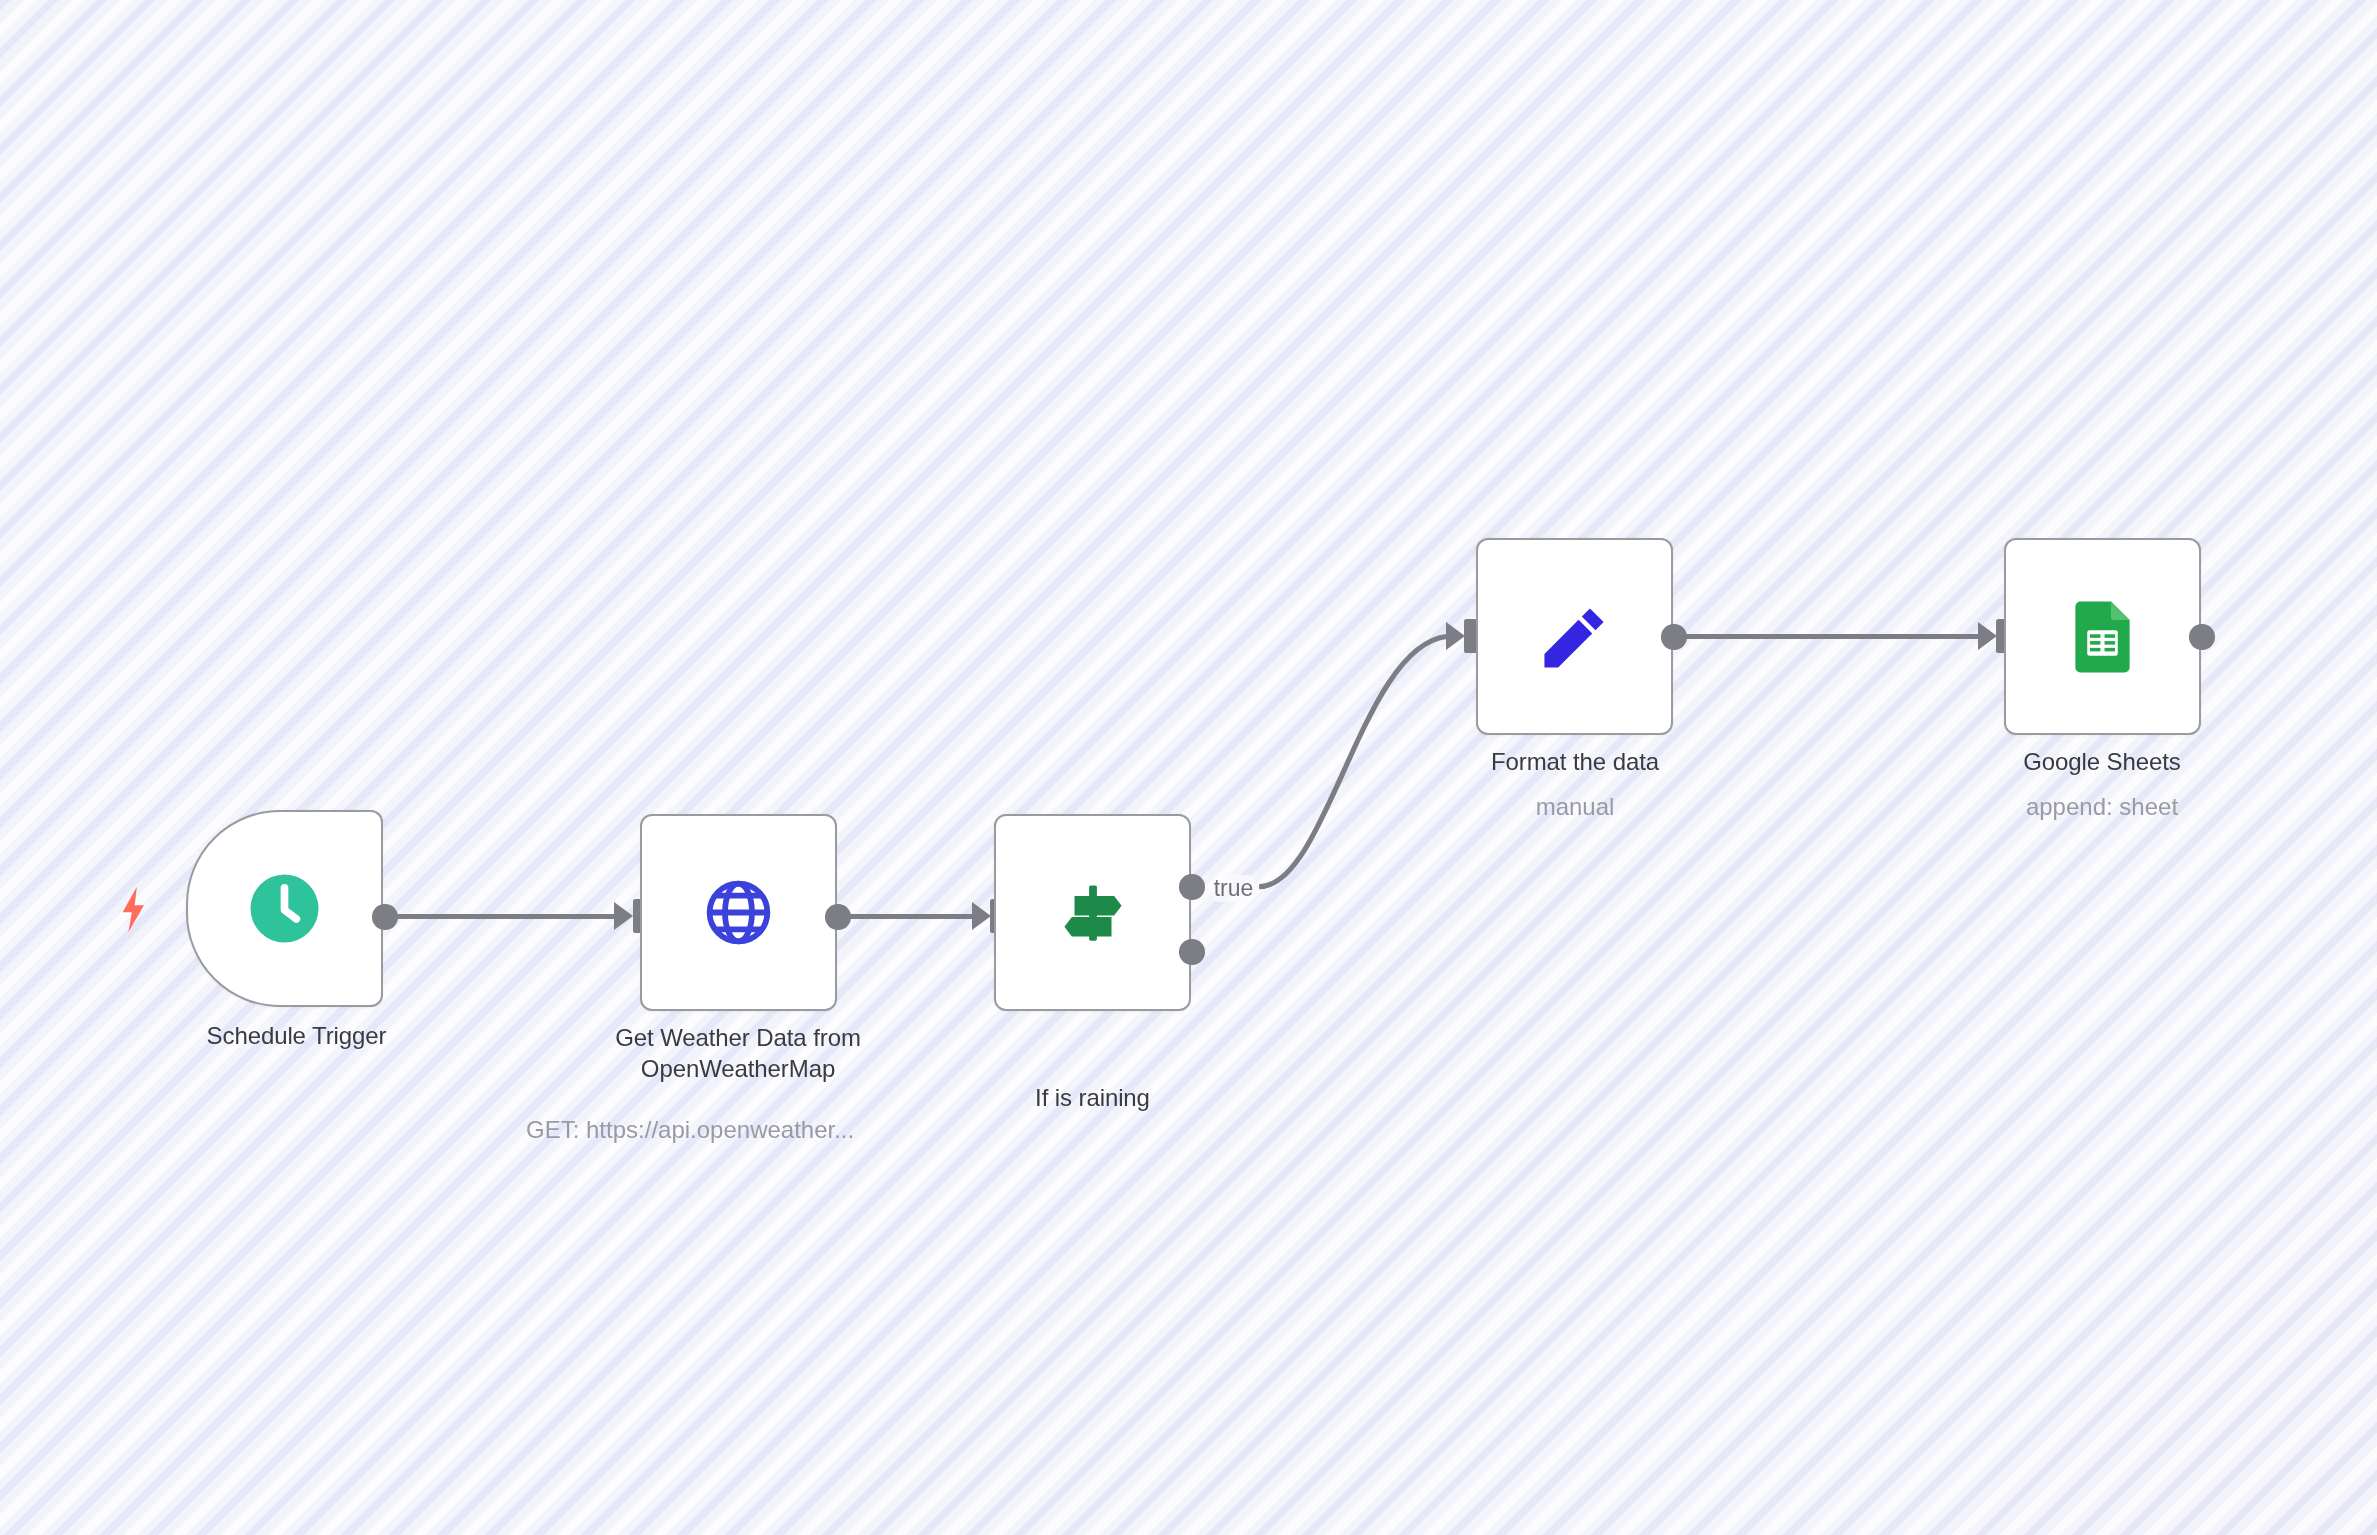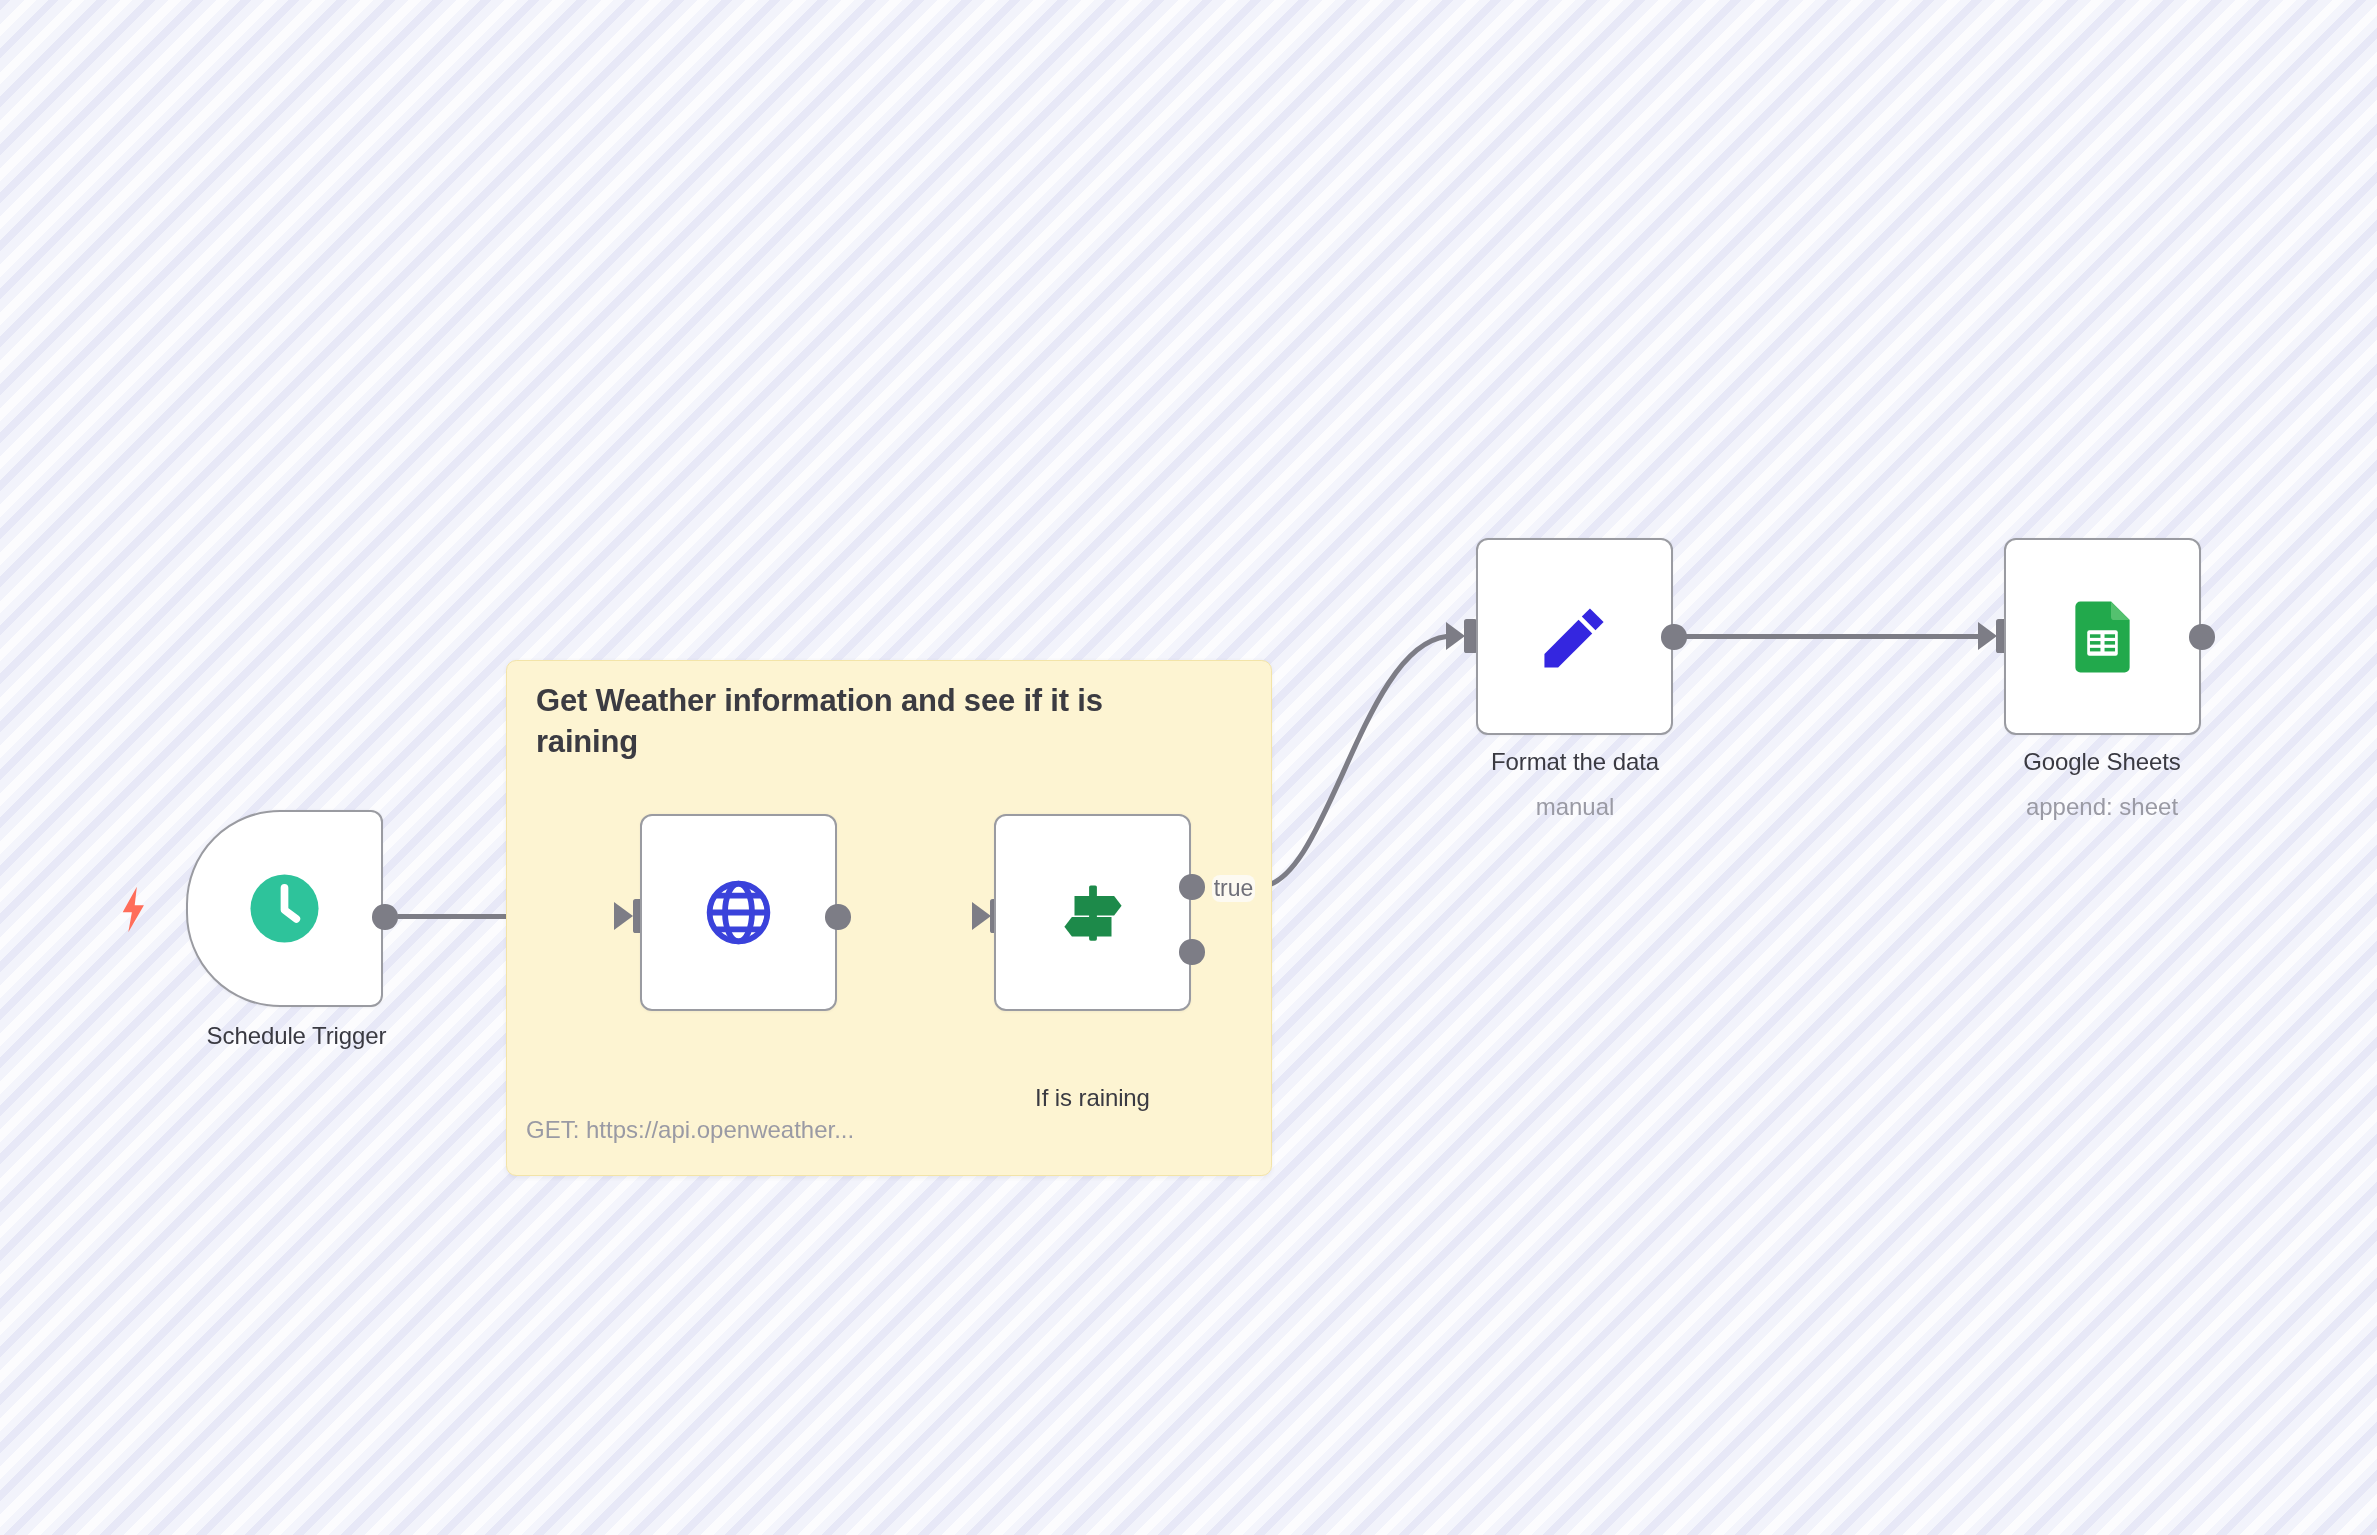--- a/index.html
+++ b/index.html
@@ -146,23 +146,20 @@
 
     <path d="M 467,1077 L 723,1077" stroke="#7d7d86" stroke-width="6" fill="none"></path>
 
     <path d="M 993,1077 L 1143,1077" stroke="#7d7d86" stroke-width="6" fill="none"></path>
 
     <path d="M 1480,1042 C 1560,1042 1600,760 1700,748" stroke="#7d7d86" stroke-width="6" fill="none"></path>
 
     <path d="M 1975,748 L 2325,748" stroke="#7d7d86" stroke-width="6" fill="none"></path>
   </svg>
 
-  <div class="sticky" style="left:506px; top:660px; width:766px; height:516px;">
-    <div class="sticky-title">Get Weather information and see if it is raining</div>
-  </div>
 
   <div class="trigger-bolt" style="left:117px; top:885px;">
     <svg width="34" height="49" viewBox="0 0 24 34">
       <path d="M14 1 L4 19 L10.5 19 L8 33 L19 14 L12.5 14 Z" fill="#ff6d5a"></path>
     </svg>
   </div>
 
   <div class="node trigger" style="left:186px; top:810px; width:197px; height:197px;">
     <span class="node-icon">
       <svg width="71" height="71" viewBox="0 0 48 48">
@@ -183,20 +180,21 @@
           <circle cx="24" cy="24" r="18"></circle>
           <line x1="6" y1="24" x2="42" y2="24"></line>
           <line x1="9" y1="13.5" x2="39" y2="13.5"></line>
           <line x1="9" y1="34.5" x2="39" y2="34.5"></line>
           <ellipse cx="24" cy="24" rx="8.4" ry="18"></ellipse>
         </g>
       </svg>
     </span>
   </div>
   <div class="port-out" style="left:825px; top:904px;"></div>
+  <div class="node-label" style="left:534px; top:1023px; width:408px;">Get Weather Data from OpenWeatherMap</div>
   <div class="node-sublabel" style="left:526px; top:1115px; width:425px; text-align:left;">GET: https://api.openweather...</div>
 
   <div class="port-in-arrow" style="left:972px; top:902px;"></div>
   <div class="port-in" style="left:990px; top:899px;"></div>
   <div class="node" style="left:994px; top:814px; width:197px; height:197px;">
     <span class="node-icon">
       <svg width="78" height="78" viewBox="0 0 48 48">
         <g fill="#1d8a4a">
           <rect x="21.6" y="7" width="4.8" height="34" rx="1"></rect>
           <path d="M8.6 13.5 H33 L37.6 19.5 L33 25.5 H8.6 Z" transform="translate(4,0)"></path>

